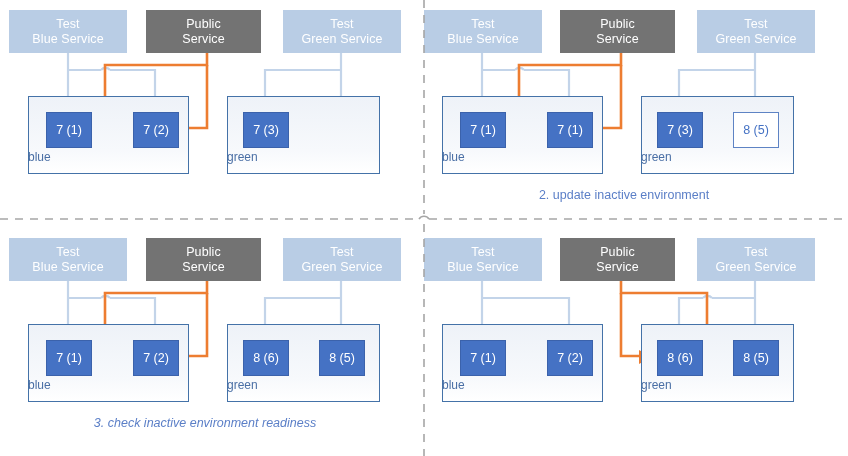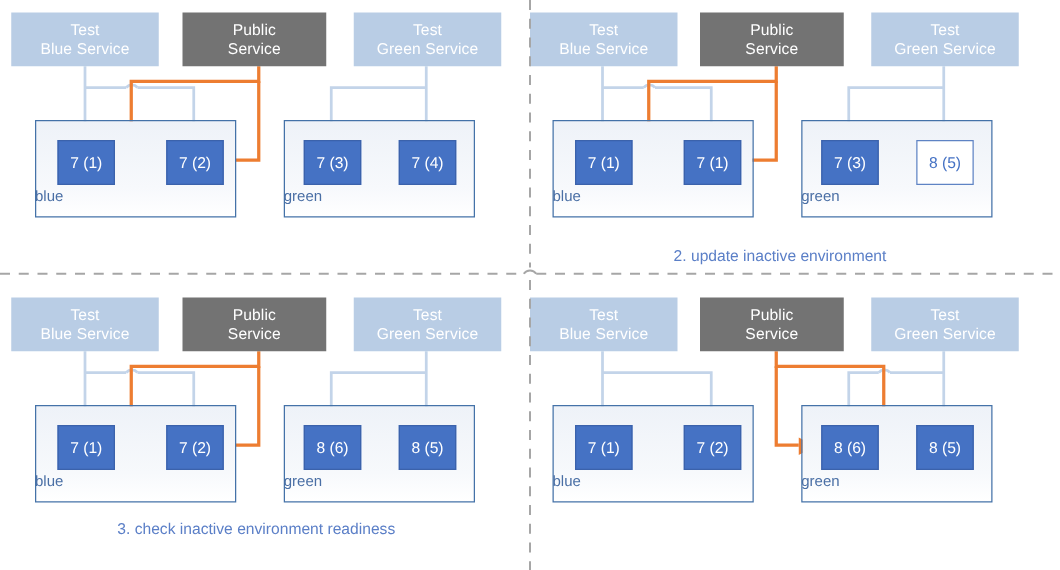--- a/index.html
+++ b/index.html
@@ -95,21 +95,20 @@
     </div>
     <div class="svc light" style="left:283px;top:10px;width:118px;height:43px;">
       <div><span>Test</span><br><span>Green Service</span></div>
     </div>
     <div class="env" style="left:28px;top:96px;width:159px;height:76px;"></div>
     <div class="ver" style="left:46px;top:112px;width:44px;height:34px;">7 (1)</div>
     <div class="ver" style="left:133px;top:112px;width:44px;height:34px;">7 (2)</div>
     <div class="envlabel" style="left:28px;top:150px;width:159px;">blue</div>
     <div class="env" style="left:227px;top:96px;width:151px;height:76px;"></div>
     <div class="ver" style="left:243px;top:112px;width:44px;height:34px;">7 (3)</div>
-    <div class="ver" style="left:319px;top:112px;width:44px;height:34px;">7 (4)</div>
     <div class="envlabel" style="left:227px;top:150px;width:151px;">green</div>
   </div>
 
   <div class="panel" id="p2" style="left:424px;top:0px;">
     <svg class="wires">
       <path class="bl" d="M58,53 L58,100"></path>
       <path class="bl" d="M58,70 L91,70"></path>
       <path class="bl" d="M100,70 L145,70 L145,100"></path>
       <path class="bl" d="M91,70 a6,6 0 0 1 9,0"></path>
       <polygon class="blf" points="51,100 65,100 58,113"></polygon>
@@ -133,21 +132,21 @@
       <div><span>Test</span><br><span>Green Service</span></div>
     </div>
     <div class="env" style="left:18px;top:96px;width:159px;height:76px;"></div>
     <div class="ver" style="left:36px;top:112px;width:44px;height:34px;">7 (1)</div>
     <div class="ver" style="left:123px;top:112px;width:44px;height:34px;">7 (1)</div>
     <div class="envlabel" style="left:18px;top:150px;width:159px;">blue</div>
     <div class="env" style="left:217px;top:96px;width:151px;height:76px;"></div>
     <div class="ver" style="left:233px;top:112px;width:44px;height:34px;">7 (3)</div>
     <div class="ver hollow" style="left:309px;top:112px;width:44px;height:34px;">8 (5)</div>
     <div class="envlabel" style="left:217px;top:150px;width:151px;">green</div>
-    <div class="caption" style="left:0px;top:198px;width:400px;">2. update inactive environment</div>
+    <div class="caption" style="left:0px;top:188px;width:400px;">2. update inactive environment</div>
   </div>
 
   <div class="panel" id="p3" style="left:0px;top:228px;">
     <svg class="wires">
       <path class="bl" d="M68,53 L68,100"></path>
       <path class="bl" d="M68,70 L101,70"></path>
       <path class="bl" d="M110,70 L155,70 L155,100"></path>
       <path class="bl" d="M101,70 a6,6 0 0 1 9,0"></path>
       <polygon class="blf" points="61,100 75,100 68,113"></polygon>
       <polygon class="blf" points="148,100 162,100 155,113"></polygon>
@@ -170,21 +169,21 @@
       <div><span>Test</span><br><span>Green Service</span></div>
     </div>
     <div class="env" style="left:28px;top:96px;width:159px;height:76px;"></div>
     <div class="ver" style="left:46px;top:112px;width:44px;height:34px;">7 (1)</div>
     <div class="ver" style="left:133px;top:112px;width:44px;height:34px;">7 (2)</div>
     <div class="envlabel" style="left:28px;top:150px;width:159px;">blue</div>
     <div class="env" style="left:227px;top:96px;width:151px;height:76px;"></div>
     <div class="ver" style="left:243px;top:112px;width:44px;height:34px;">8 (6)</div>
     <div class="ver" style="left:319px;top:112px;width:44px;height:34px;">8 (5)</div>
     <div class="envlabel" style="left:227px;top:150px;width:151px;">green</div>
-    <div class="caption" style="left:0px;top:188px;width:410px;">3. check inactive environment readiness</div>
+    <div class="caption" style="left:0px;top:188px;width:410px;font-style:italic;">3. check inactive environment readiness</div>
   </div>
 
   <div class="panel" id="p4" style="left:424px;top:228px;">
     <svg class="wires">
 
       <path class="bl" d="M58,53 L58,100"></path>
       <path class="bl" d="M58,70 L145,70 L145,100"></path>
       <polygon class="blf" points="51,100 65,100 58,113"></polygon>
       <polygon class="blf" points="138,100 152,100 145,113"></polygon>
 

